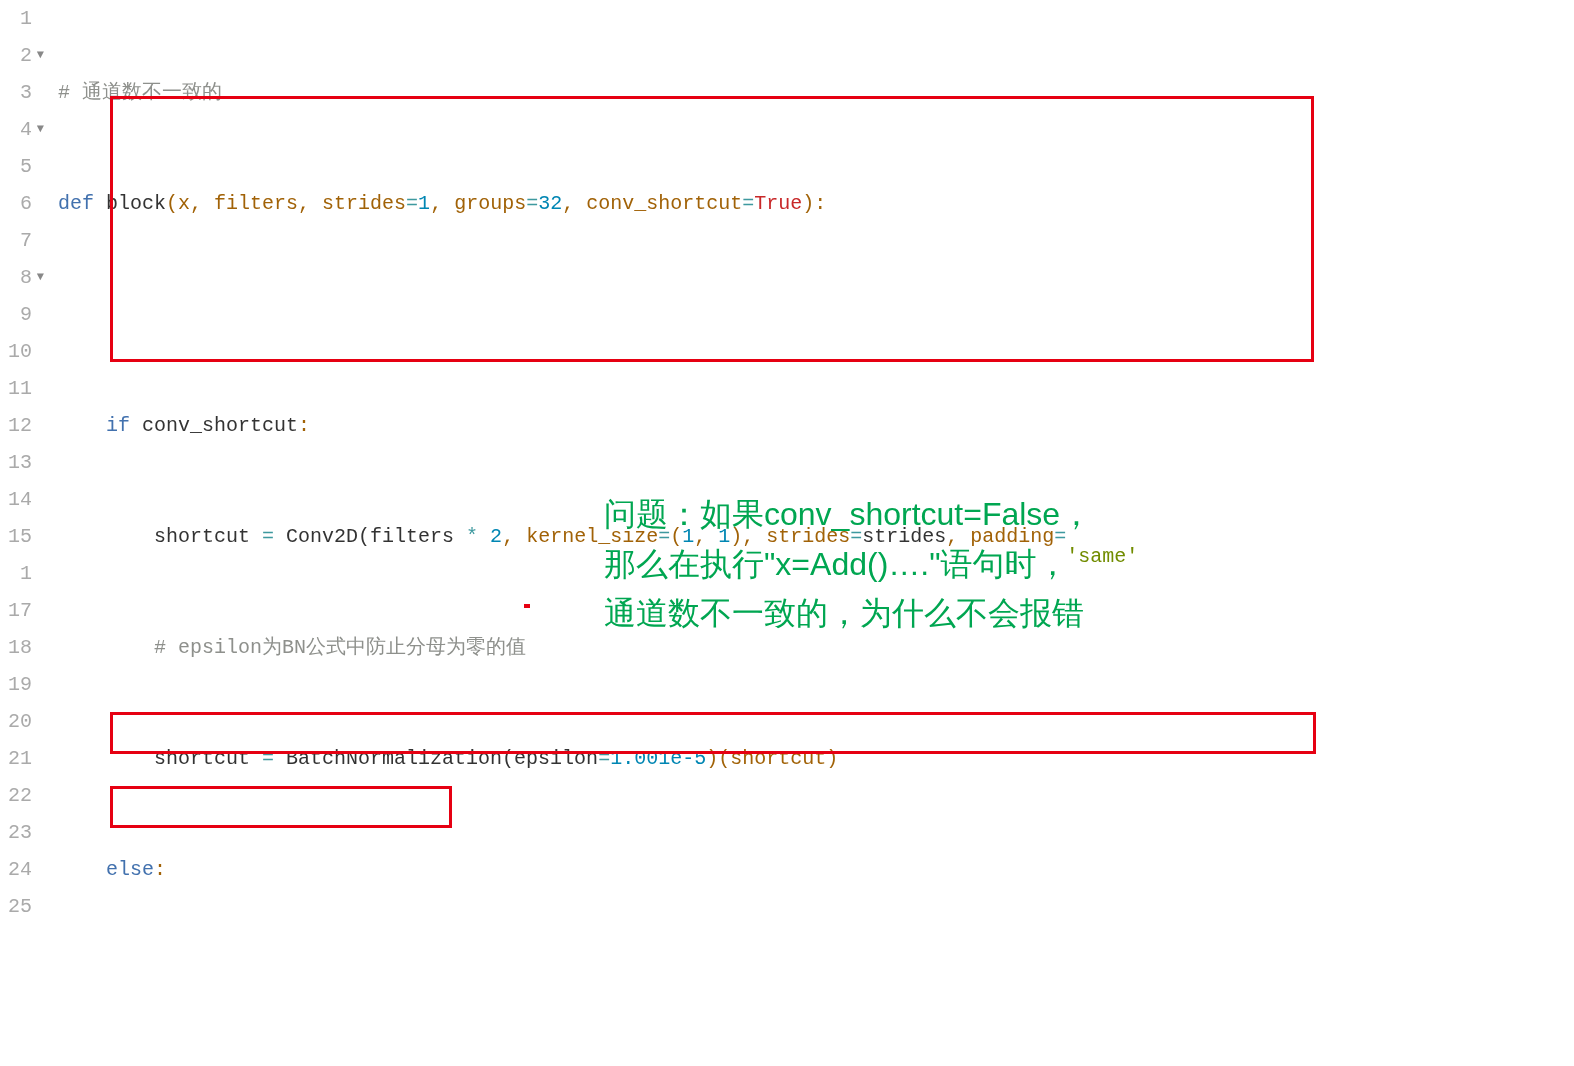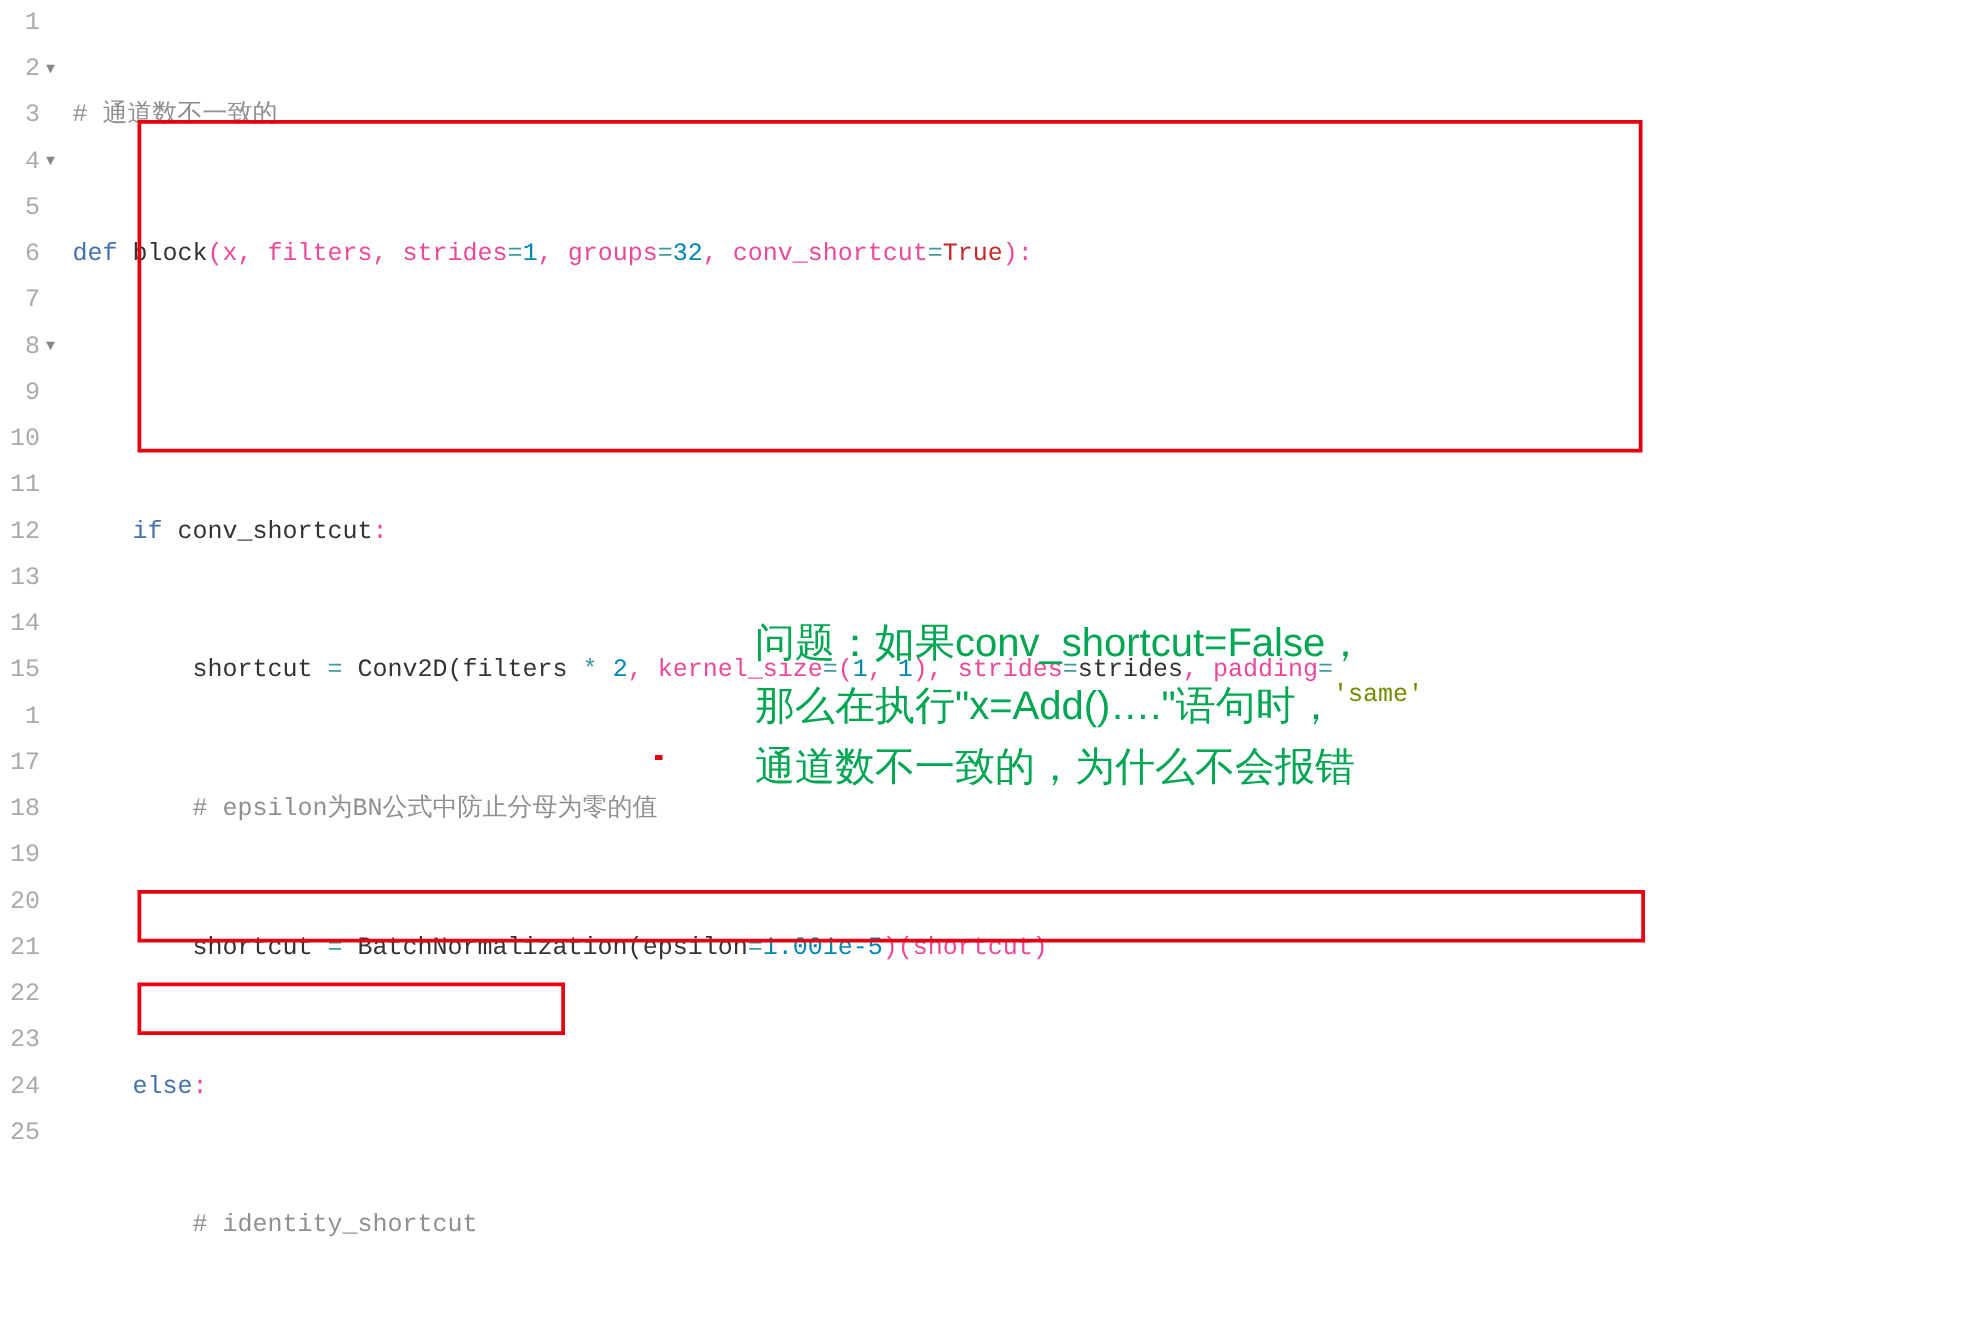--- a/index.html
+++ b/index.html
@@ -49,21 +49,21 @@
     align-items: center;
   }
   .tok-comment  { color: #8e908c; }
   .tok-keyword  { color: #4271ae; }
   .tok-name     { color: #333333; }
   .tok-op       { color: #3e999f; }
   .tok-number   { color: #0086b3; }
   .tok-func     { color: #333333; }
   .tok-string   { color: #718c00; margin-top: 39px; }
   .tok-bool     { color: #c82829; }
-  .tok-punct    { color: #ec4899; }
+  .tok-punct    { color: #a16207; }
   .redbox {
     position: absolute;
     border: 3px solid #e60012;
     pointer-events: none;
     z-index: 5;
   }
   .annotation {
     position: absolute;
     color: #00a651;
     font-family: "Microsoft YaHei", sans-serif;
@@ -187,21 +187,21 @@
 
   <div class="code">
     <div class="line"><span class="tok-comment"># 通道数不一致的</span></div>
     <div class="line"><span class="tok-keyword">def</span><span> </span><span class="tok-func">block</span><span class="tok-punct">(x, filters, strides</span><span class="tok-op">=</span><span class="tok-number">1</span><span class="tok-punct">, groups</span><span class="tok-op">=</span><span class="tok-number">32</span><span class="tok-punct">, conv_shortcut</span><span class="tok-op">=</span><span class="tok-bool">True</span><span class="tok-punct">):</span></div>
     <div class="line"></div>
     <div class="line"><span>    </span><span class="tok-keyword">if</span><span> </span><span class="tok-name">conv_shortcut</span><span class="tok-punct">:</span></div>
     <div class="line"><span>        </span><span class="tok-name">shortcut </span><span class="tok-op">=</span><span class="tok-name"> Conv2D(filters </span><span class="tok-op">*</span><span class="tok-number"> 2</span><span class="tok-punct">, kernel_size</span><span class="tok-op">=</span><span class="tok-punct">(</span><span class="tok-number">1</span><span class="tok-punct">, </span><span class="tok-number">1</span><span class="tok-punct">)</span><span class="tok-punct">, strides</span><span class="tok-op">=</span><span class="tok-name">strides</span><span class="tok-punct">, padding</span><span class="tok-op">=</span><span class="tok-string">'same'</span></div>
     <div class="line"><span>        </span><span class="tok-comment"># epsilon为BN公式中防止分母为零的值</span></div>
     <div class="line"><span>        </span><span class="tok-name">shortcut </span><span class="tok-op">=</span><span class="tok-name"> BatchNormalization(epsilon</span><span class="tok-op">=</span><span class="tok-number">1.001e-5</span><span class="tok-punct">)(shortcut)</span></div>
     <div class="line"><span>    </span><span class="tok-keyword">else</span><span class="tok-punct">:</span></div>
-    <div class="line"><span>        </span><span class="tok-comment"># identity_shortcut</span></div>
+    <div class="line"><span>        </span></div>
     
     
     
     
     
     
     
     
     
     

